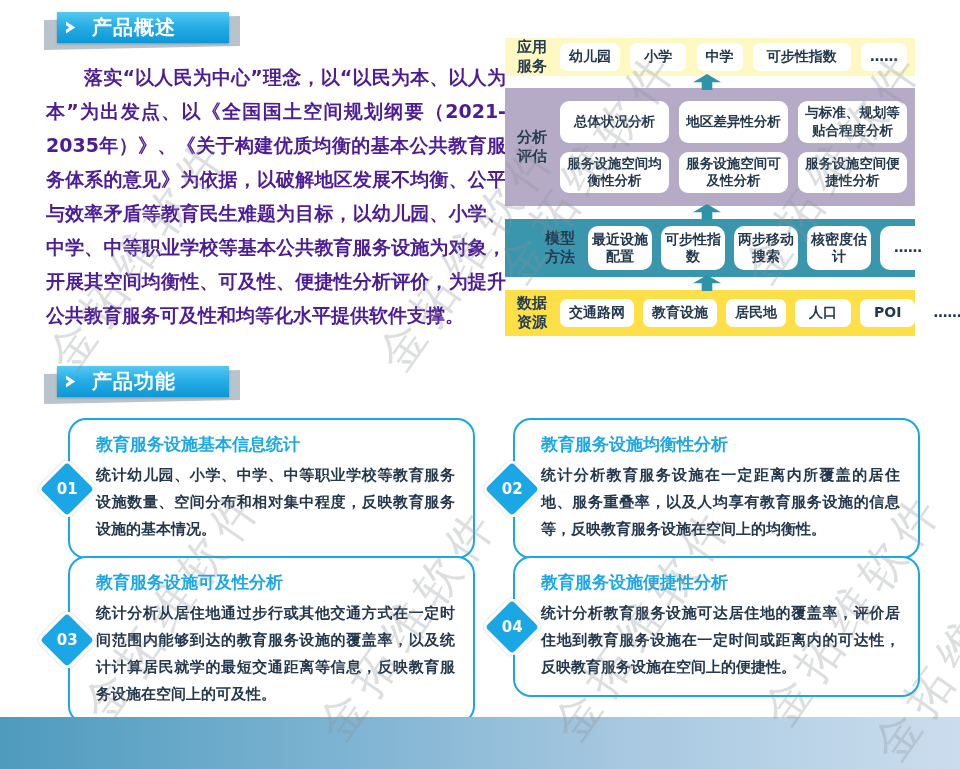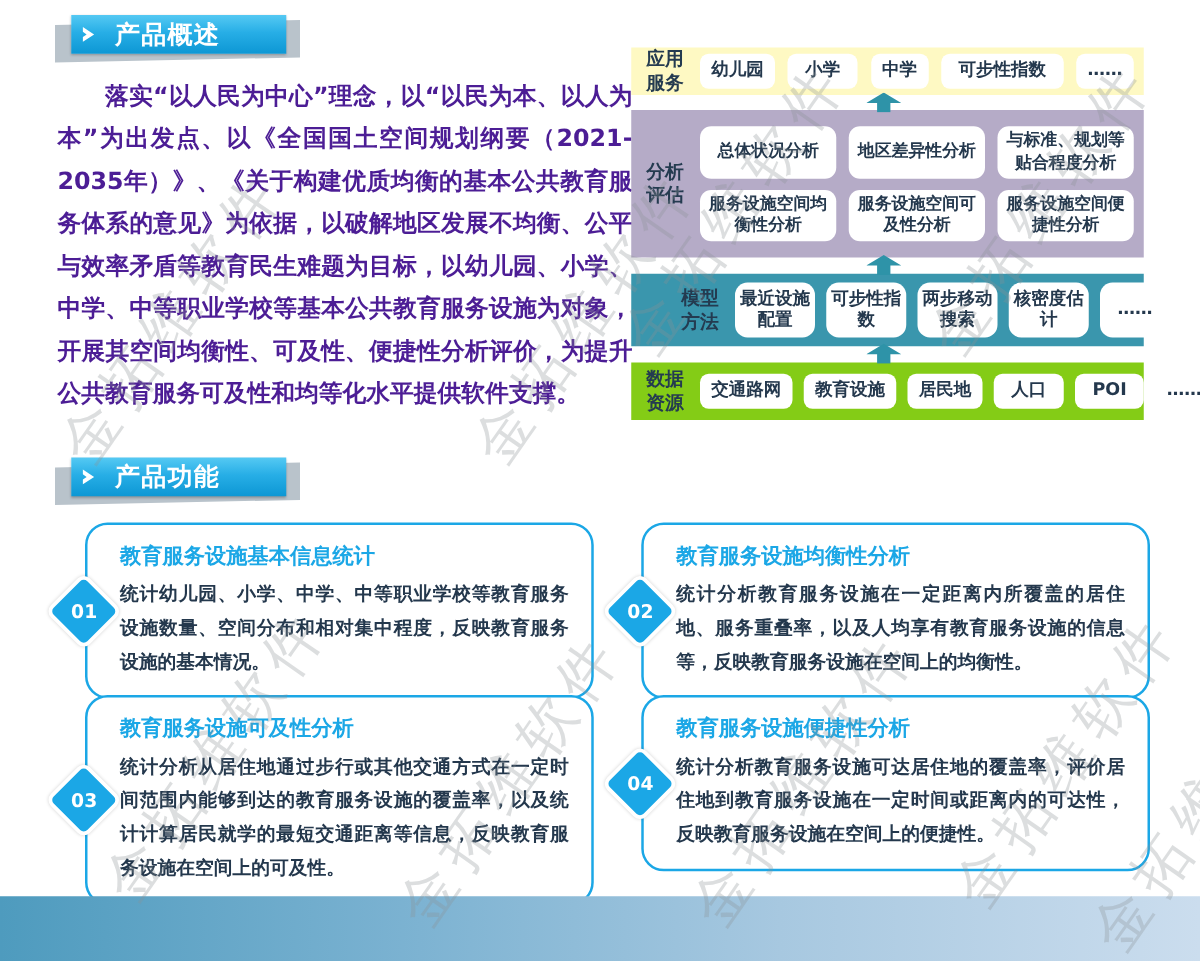--- a/index.html
+++ b/index.html
@@ -62,21 +62,21 @@
     flex:1 1 0; background:#ffffff; border-radius:9px; min-height:40px;
     display:flex; align-items:center; justify-content:center; text-align:center;
     font-size:13.5px; font-weight:600; color:#24384D; line-height:1.3; padding:3px 6px;
   }
 
   .row-model { background:#3A96AD; height:58px;padding-left:36px; }
   .row-model .arch-items { justify-content:space-between;align-items:center; }
   .m-pill { width:64px; min-height:44px; border-radius:10px; padding:3px 4px; }
   .m-pill.dots { width:56px; }
 
-  .row-data { background:#84cc16; height:46px; }
+  .row-data { background:#fde047; height:46px; }
   .row-data .arch-items { justify-content:space-between; }
   .row-data .pill { height:28px; white-space:nowrap; }
 
   .arch-gap { position:relative; height:12px; }
   .gap-13 { height:13px; }
   .up-arrow {
     position:absolute; left:188px; top:-2px; width:28px; height:16px;
     background:#2E93A8;
     clip-path:polygon(50% 0,100% 52%,69% 52%,69% 100%,31% 100%,31% 52%,0 52%);
   }

